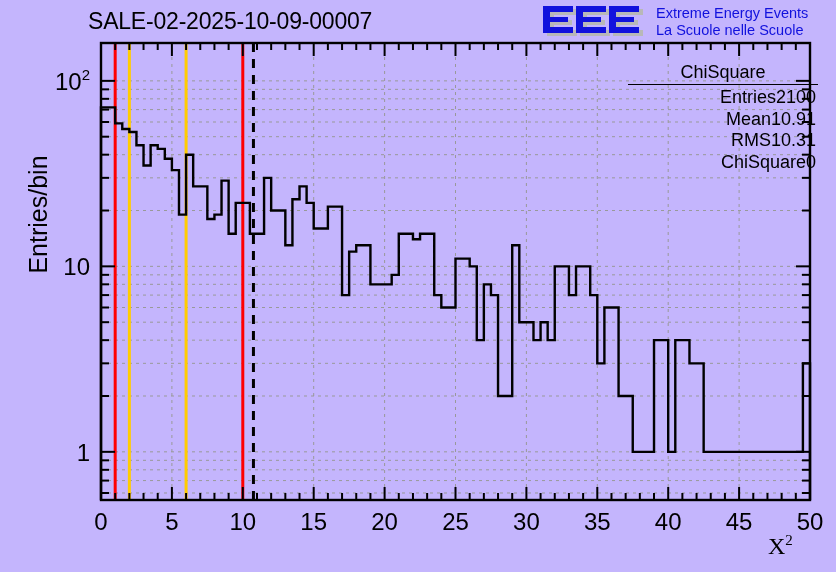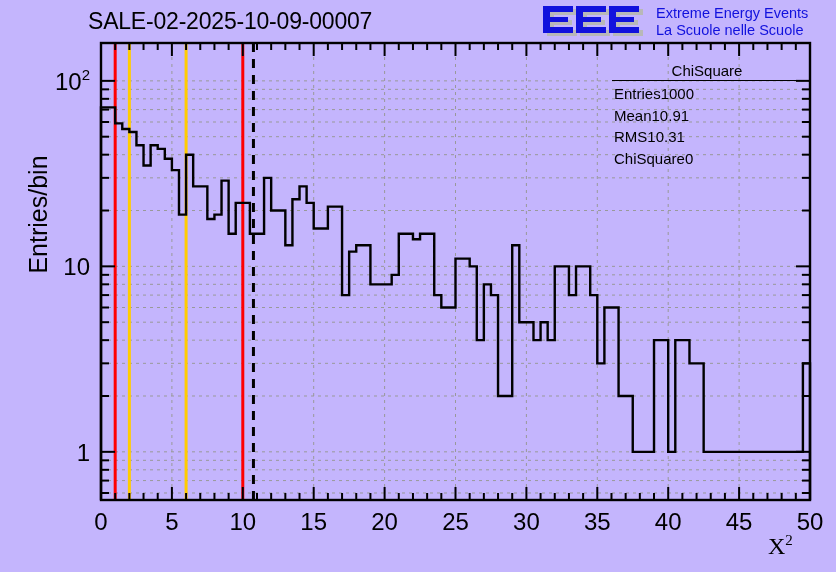--- a/index.html
+++ b/index.html
@@ -61,37 +61,37 @@
     left: 768px;
     top: 532px;
     font-size: 24px;
     font-family: "Liberation Serif", serif;
     color: #000;
   }
   #xlabel sup { font-size: 15px; }
   
   #stats-box {
     position: absolute;
-    left: 612px;
+    left: 628px;
     top: 62px;
     width: 190px;
-    font-size: 15px;
+    font-size: 18px;
     color: #000;
   }
   #stats-title {
     text-align: center;
     padding-bottom: 1px;
   }
   #stats-rule {
     border-bottom: 1.6px solid #000;
     margin: 0 0 2px 0;
   }
   .stats-row {
     display: flex;
-    justify-content: flex-start;
+    justify-content: flex-end;
     line-height: 21.5px;
     padding: 0 2px;
   }
   .stats-val { text-align: right; }
   svg { display: block; }
 </style>
 </head>
 <body>
 
 <div id="root">
@@ -357,21 +357,21 @@
         <text x="90" y="89.8620216904767" text-anchor="end" font-family="&quot;Liberation Sans&quot;, sans-serif" font-size="24" fill="#000"><tspan>10</tspan><tspan dy="-10" font-size="15">2</tspan></text>
       </g>
   </svg>
 
   <div id="stats-box">
     <div id="stats-title">ChiSquare</div>
     <div id="stats-rule"></div>
     <div id="stats-rows">
         <div class="stats-row">
           <span class="stats-label">Entries</span>
-          <span class="stats-val">1000</span>
+          <span class="stats-val">2100</span>
         </div>
         <div class="stats-row">
           <span class="stats-label">Mean</span>
           <span class="stats-val">10.91</span>
         </div>
         <div class="stats-row">
           <span class="stats-label">RMS</span>
           <span class="stats-val">10.31</span>
         </div>
         <div class="stats-row">

